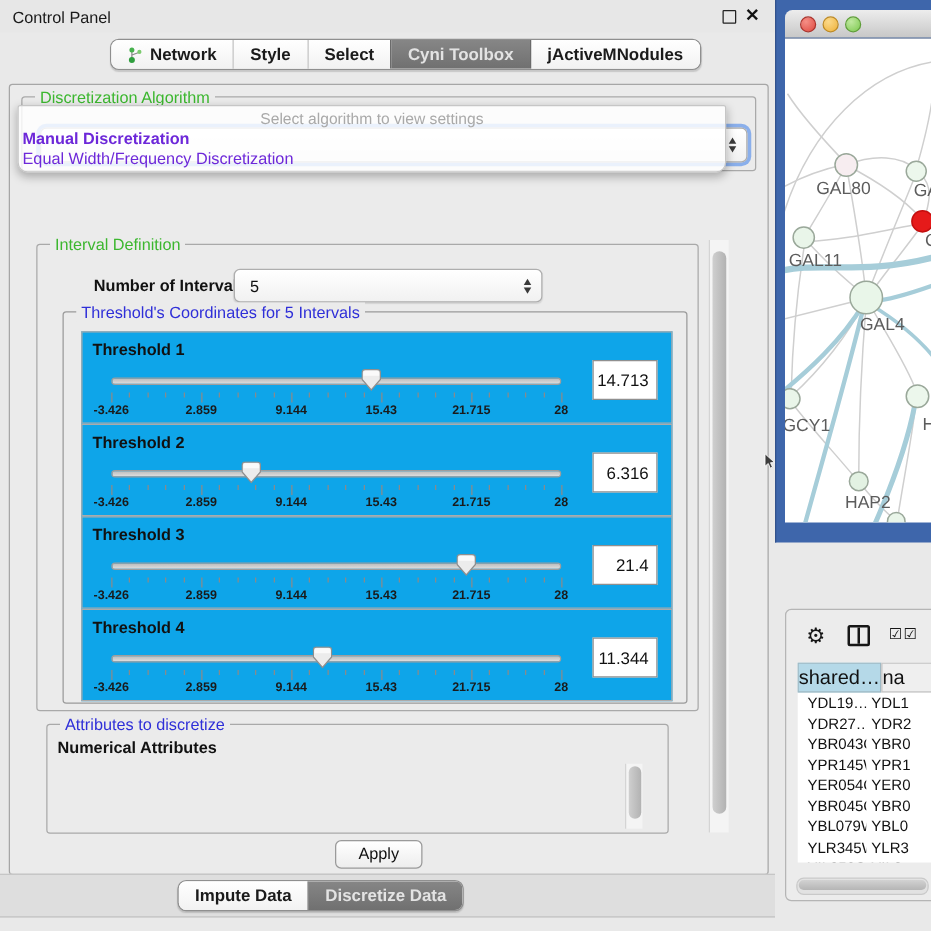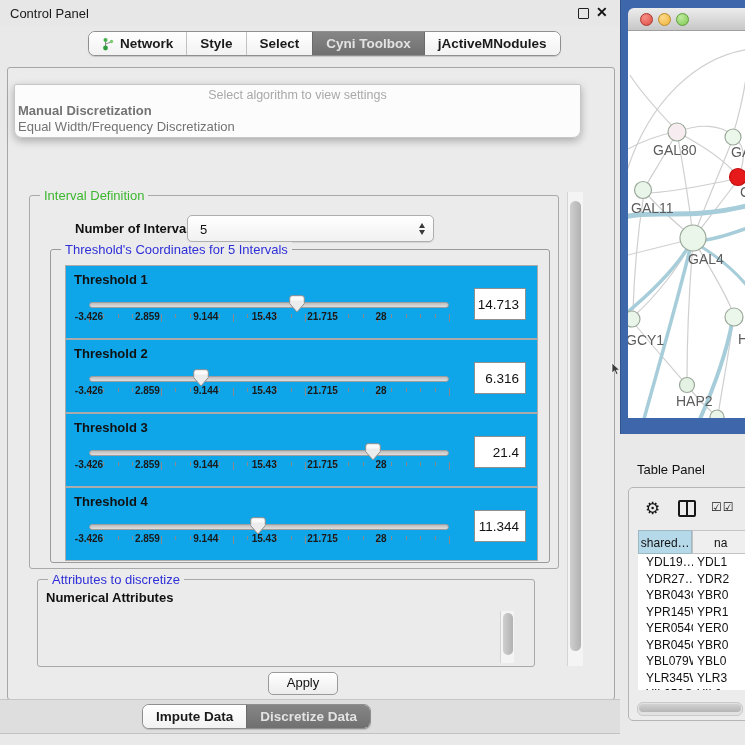--- a/index.html
+++ b/index.html
@@ -36,34 +36,34 @@
   .combo .val{position:absolute;left:12px;top:50%;transform:translateY(-50%);font-size:13px;color:#111;white-space:nowrap}
   .stepper{position:absolute;right:8px;top:50%;transform:translateY(-50%);display:flex;flex-direction:column;gap:2px}
   .tri-up{width:0;height:0;border-left:3.5px solid transparent;border-right:3.5px solid transparent;border-bottom:5px solid #3a3a3a}
   .tri-dn{width:0;height:0;border-left:3.5px solid transparent;border-right:3.5px solid transparent;border-top:5px solid #3a3a3a}
   .focusring{box-shadow:0 0 0 3px rgba(105,155,235,.75),inset 0 1px 0 #fff}
 
   
   .algo-popup{left:6px;top:16px;width:565px;height:52px;background:rgba(255,255,255,.82);
               border:1px solid #c6c6c6;border-radius:2px 2px 8px 8px;box-shadow:0 3px 8px rgba(0,0,0,.28)}
   .algo-popup .ph{position:absolute;left:0;right:0;top:3px;text-align:center;color:#a9a9a9;font-size:12.5px}
-  .algo-popup .opt{position:absolute;left:3px;font-size:13px;color:#737373;white-space:nowrap}
+  .algo-popup .opt{position:absolute;left:3px;font-size:13px;color:#6d28d9;white-space:nowrap}
 
   
   .th-row{position:absolute;left:14px;width:471px;height:72px;background:#0ea5e9;border:1px solid #ababab}
   .th-label{position:absolute;left:8px;top:6px;font-weight:700;font-size:13px}
   .slider{position:absolute;left:23px;top:28px;width:360px;height:22px}
   .track{position:absolute;left:0;right:0;top:8px;height:4px;border:1px solid #9e9e9e;border-radius:3px;
          background:linear-gradient(#bdbdbd,#dedede)}
   .thumb{position:absolute;top:1px;transform:translateX(-50%)}
   .ticks{position:absolute;left:23px;top:48px;width:360px;height:9px}
   .tick{position:absolute;top:0;width:1px;background:#8a8a8a}
   .tick.minor{height:4px}
   .tick.major{height:8px}
-  .tick-labels{position:absolute;left:23px;top:45px;width:292px;height:11px}
+  .tick-labels{position:absolute;left:23px;top:57px;width:360px;height:11px}
   .tick-lab{position:absolute;transform:translateX(-50%);font-size:10px;font-weight:700;color:#1a1a1a;white-space:nowrap}
   .value-box{position:absolute;left:408px;top:22px;width:52px;height:32px;background:#fff;border:1px solid #8f8f8f;
              font-size:13.5px;text-align:right;line-height:32px;padding-right:6px;box-sizing:border-box}
 
   
   .listbox{position:absolute;background:#fff;border:1px solid #a8a8a8;overflow:hidden}
   .listbox .li{padding:1px 0 1px 10px;font-size:13px;line-height:16px;white-space:nowrap}
   .vscroll{position:absolute;background:#f4f4f4;border-left:1px solid #d4d4d4}
   .vthumb{position:absolute;left:2px;width:10px;border-radius:6px;background:linear-gradient(90deg,#cfcfcf,#b2b2b2)}
 
@@ -83,21 +83,21 @@
   .tp-bar{left:620px;top:455px;width:125px;height:28px;background:#e9e9e9}
   .tp-bar span{position:absolute;left:17px;top:7px;font-size:13px}
   .tp-box{left:628px;top:487px;width:120px;height:232px;background:#ececec;border:1px solid #b5b5b5;border-radius:5px}
   .tp-toolbar{position:absolute;left:0;top:8px;width:117px;height:28px}
   .gear{position:absolute;left:16px;top:2px;font-size:17px;color:#161616}
   .split-icon{position:absolute;left:49px;top:4px;width:14px;height:13px;border:2px solid #161616;border-radius:2px}
   .split-icon::after{content:"";position:absolute;left:50%;top:0;bottom:0;width:2px;background:#161616;transform:translateX(-50%)}
   .checks{position:absolute;left:82px;top:4px;font-size:12px;letter-spacing:1px;color:#161616}
   .tp-table{position:absolute;left:9px;top:42px;width:111px;height:160px;overflow:hidden}
   .tp-hrow{display:flex}
-  .tp-h{box-sizing:border-box;height:24px;font-size:12px;text-align:center;line-height:24px;border:1px solid #9fb9c4}
+  .tp-h{box-sizing:border-box;height:24px;font-size:16px;text-align:left;line-height:24px;border:1px solid #9fb9c4}
   .tp-h.c1{width:75px;background:#b5d9e8}
   .tp-h.c2{width:78px;background:#efefef;border-color:#c4c4c4}
   .tp-body{background:#fff}
   .tp-tr{display:flex;height:16.5px}
   .tp-td{box-sizing:border-box;font-size:12px;line-height:16.5px;white-space:nowrap;overflow:hidden}
   .tp-td.c1{width:75px;padding-left:8px}
   .tp-td.c2{width:78px;padding-left:4px}
   .hscroll{position:absolute;left:8px;top:214px;width:104px;height:12px;background:#e2e2e2;border:1px solid #c9c9c9;border-radius:6px}
   .hthumb{position:absolute;left:1px;top:1px;right:1px;height:8px;border-radius:5px;background:linear-gradient(#d2d2d2,#b5b5b5)}
 
@@ -134,20 +134,29 @@
       <div class="seg sel">
         <span>Cyni Toolbox</span>
       </div>
       <div class="seg">
         <span>jActiveMNodules</span>
       </div>
     </div>
 
   <div class="abs outer-panel">
 
+    <div class="group" style="left:9px;top:9px;width:586px;height:58px">
+      <span class="legend green">Discretization Algorithm</span>
+      <div class="combo focusring" style="left:14px;top:24px;width:564px;height:26px">
+        <span class="stepper">
+            <span class="tri-up"></span>
+            <span class="tri-dn"></span>
+          </span>
+      </div>
+    </div>
 
     <div class="abs algo-popup">
       <div class="ph">Select algorithm to view settings</div>
       <div class="opt" style="top:18px;font-weight:700">Manual Discretization</div>
       <div class="opt" style="top:34px">Equal Width/Frequency Discretization</div>
     </div>
 
 
     <div class="group" style="left:21px;top:127px;width:528px;height:372px">
       <span class="legend green">Interval Definition</span>
@@ -448,23 +457,20 @@
             <text x="3" y="182">GAL11</text>
             <text x="60" y="233">GAL4</text>
             <text x="-2" y="314">GCY1</text>
             <text x="110" y="313">H</text>
             <text x="48" y="375">HAP2</text>
           </g>
       </svg>
     </div>
   </div>
 
-  <div class="abs tp-bar">
-    <span>Table Panel</span>
-  </div>
 
   <div class="abs tp-box">
     <div class="tp-toolbar">
       <span class="gear">⚙</span>
       <span class="split-icon"></span>
       <span class="checks">☑☑</span>
     </div>
     <div class="tp-table">
       <div class="tp-hrow">
         <div class="tp-h c1">shared…</div>

